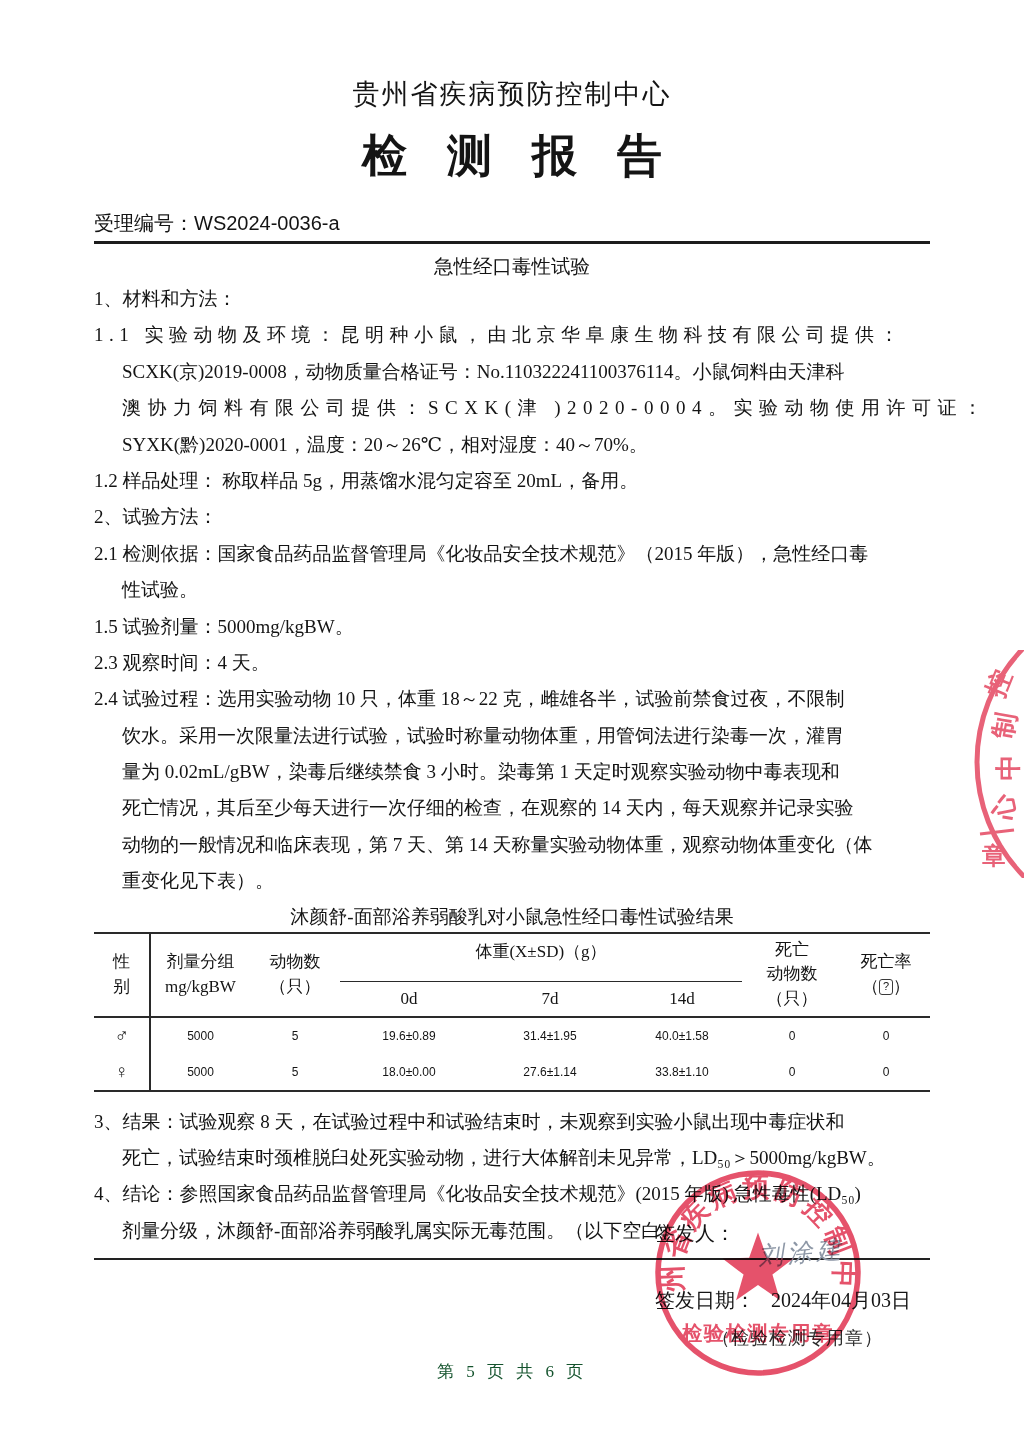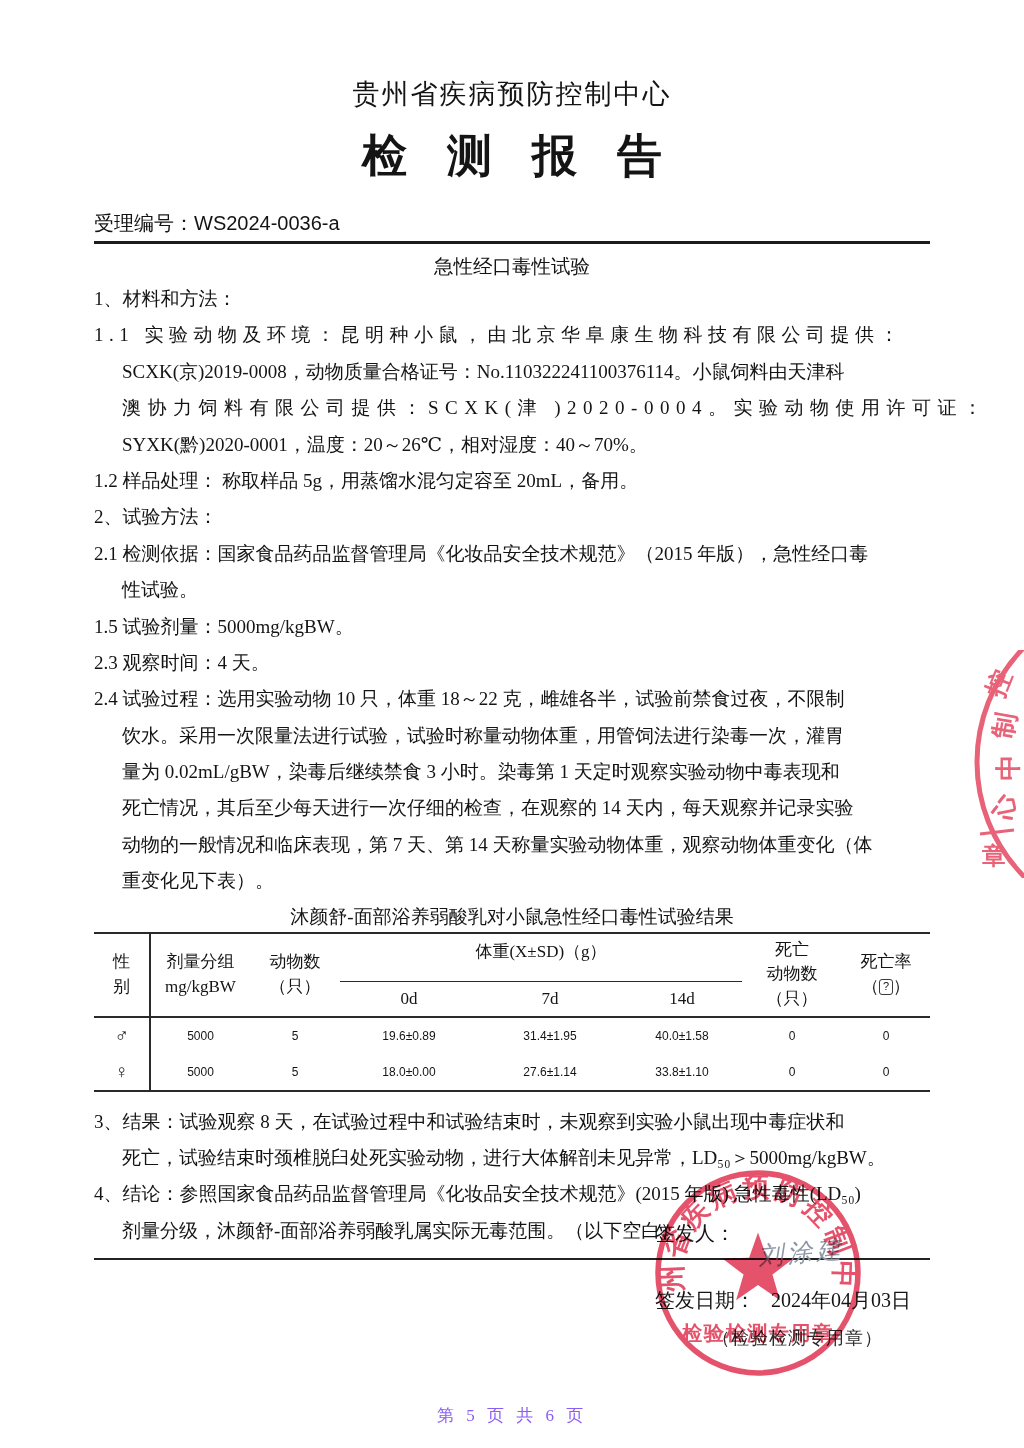--- a/index.html
+++ b/index.html
@@ -29,21 +29,21 @@
   .tofu{display:inline-block;border:1.5px solid #3a3a3a;border-radius:3px;font-size:11px;line-height:1;
         padding:1px 3px 2px 3px;vertical-align:2px;font-family:"Liberation Sans",sans-serif;}
   .sep{border-top:2px solid #222;margin-top:9px;}
   .sig-line{position:absolute;font-size:20px;}
   .sig1{left:655px;top:1220px;}
   .sig2{left:655px;top:1243px;margin-top:44px;}
   .sig2 .dv{margin-left:16px;}
   .sig-name{position:absolute;left:758px;top:1236px;font-size:25px;font-style:italic;color:#8d97a6;
             transform:rotate(-5deg);letter-spacing:4px;}
   .seal-note{position:absolute;left:712px;top:1326px;font-size:18px;color:#2c2c2c;letter-spacing:1px;}
-  .footer{position:absolute;left:0;top:1360px;width:100%;text-align:center;font-size:17px;letter-spacing:4px;color:#8b5cf6;margin-top:44px;}
+  .footer{position:absolute;left:0;top:1360px;width:100%;text-align:center;font-size:17px;letter-spacing:4px;color:#14532d;}
   .stamp{position:absolute;left:653px;top:1168px;width:210px;height:210px;opacity:.88;mix-blend-mode:multiply;}
   .edge-stamp{position:absolute;left:962px;top:650px;width:62px;height:228px;opacity:.8;mix-blend-mode:multiply;}
   .edge-char{position:absolute;font-size:26px;font-weight:bold;color:#e23a56;
              font-family:"Liberation Serif",serif;}
 </style>
 </head>
 <body>
 
 <div class="page">
   <div class="content">

